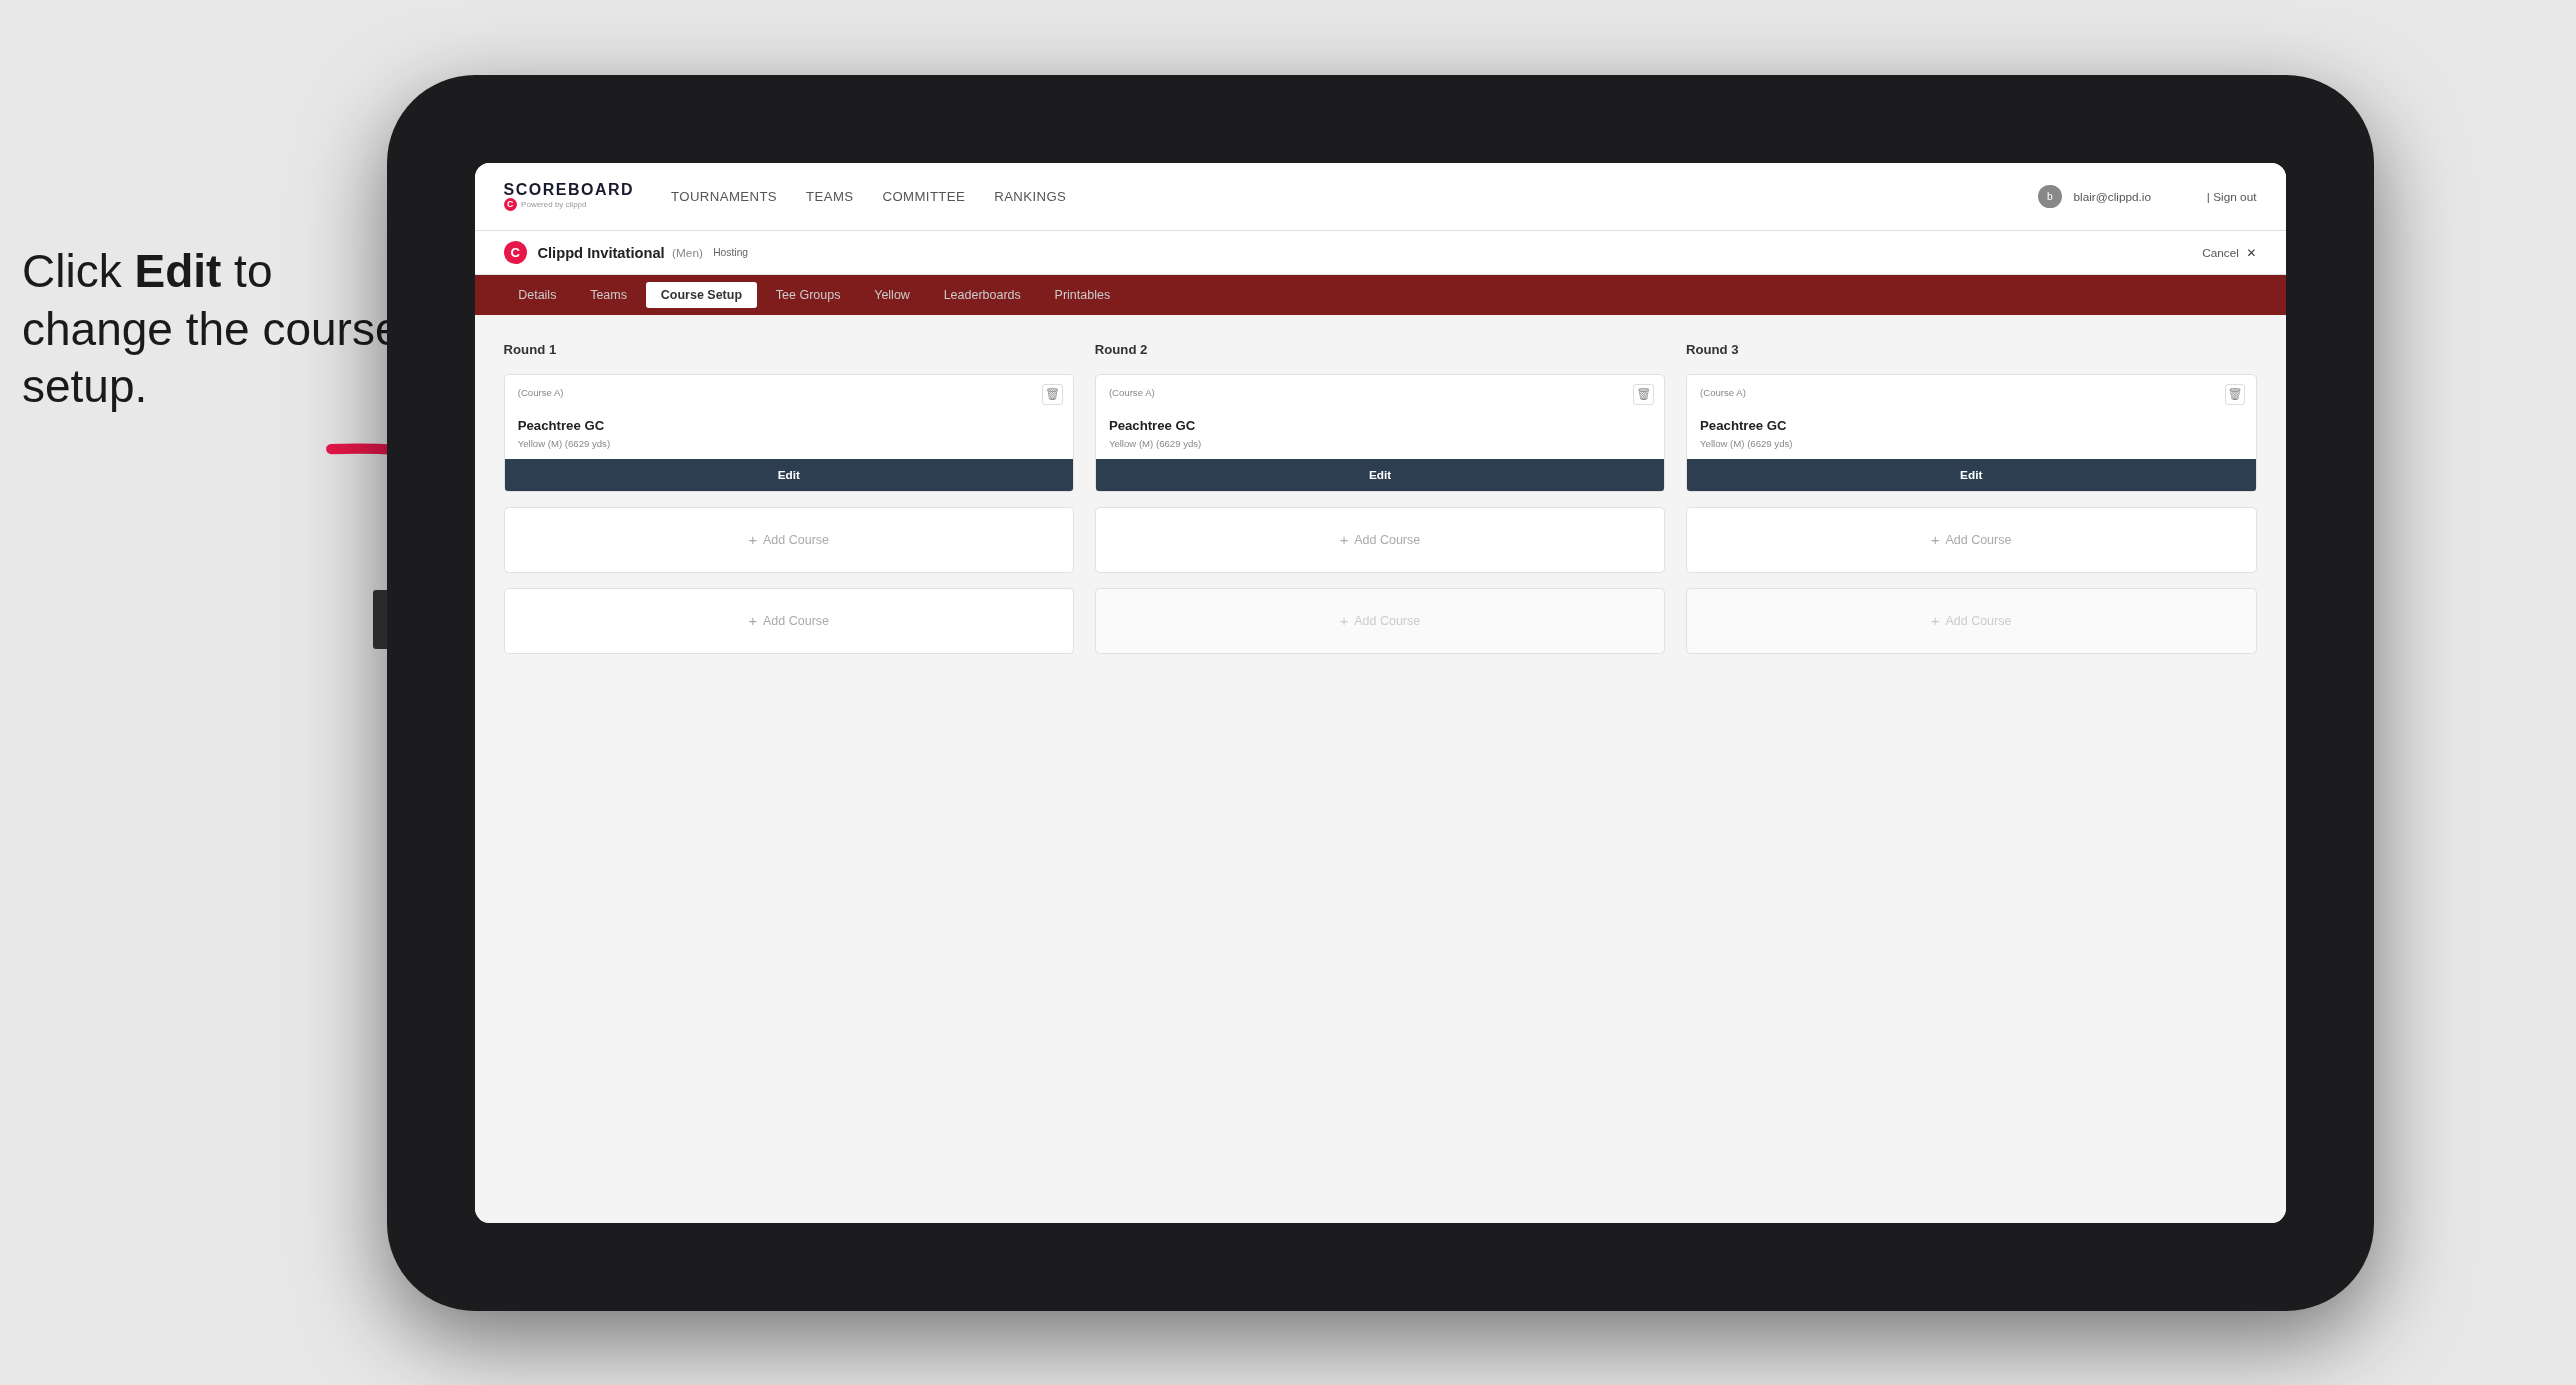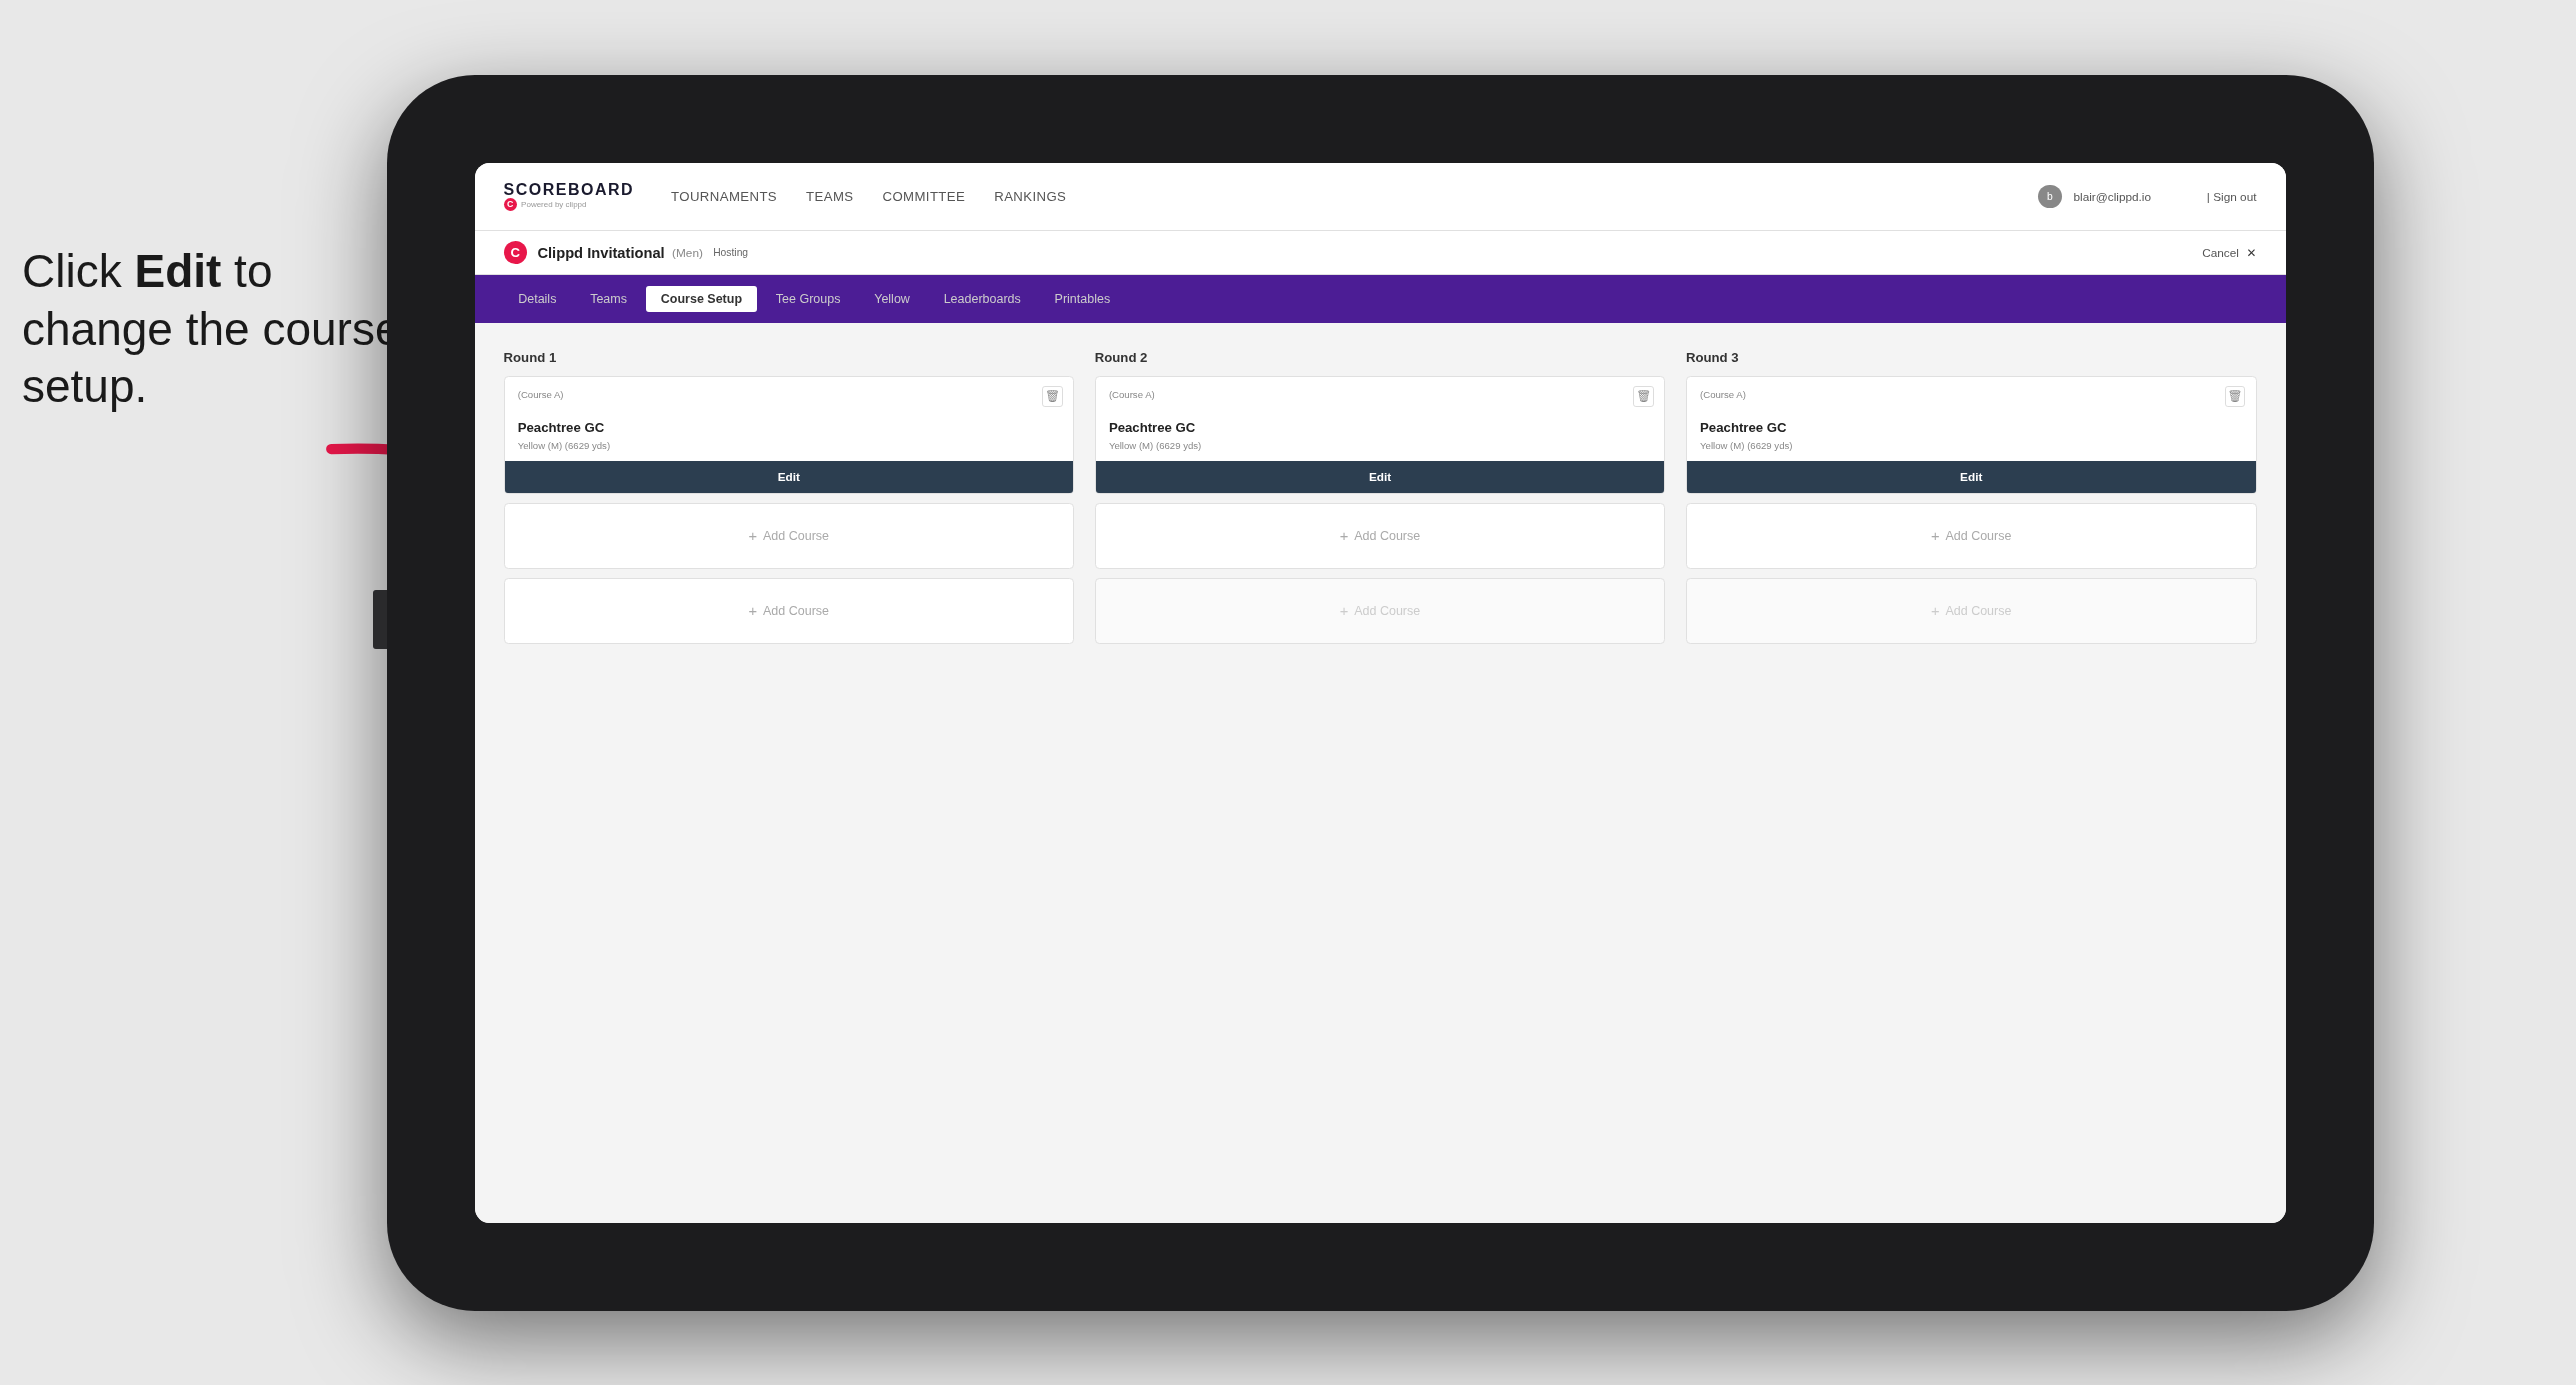--- a/index.html
+++ b/index.html
@@ -196,22 +196,22 @@
     .cancel-btn {
       margin-left: auto;
       font-size: 11.8px;
       color: #555;
       cursor: pointer;
     }
     .cancel-x { margin-left: 4.4px; color: #333; }
 
     
     .tabs-bar {
-      background: #4c1d95;
-      height: 48px;
+      background: #7f1d1d;
+      height: 40px;
       display: flex;
       align-items: center;
       padding: 0 29px;
       gap: 4.4px;
       flex-shrink: 0;
     }
     .tab-item {
       padding: 5.9px 14.7px;
       font-size: 12.5px;
       color: #ccc;
@@ -234,21 +234,21 @@
 
     .rounds-grid {
       display: grid;
       grid-template-columns: repeat(3, 1fr);
       gap: 20.6px;
     }
 
     .round-column {
       display: flex;
       flex-direction: column;
-      gap: 0;
+      gap: 6px;
     }
 
     .round-header {
       font-size: 13.2px;
       font-weight: 600;
       color: #333;
       margin-bottom: 11.8px;
     }
 
     

